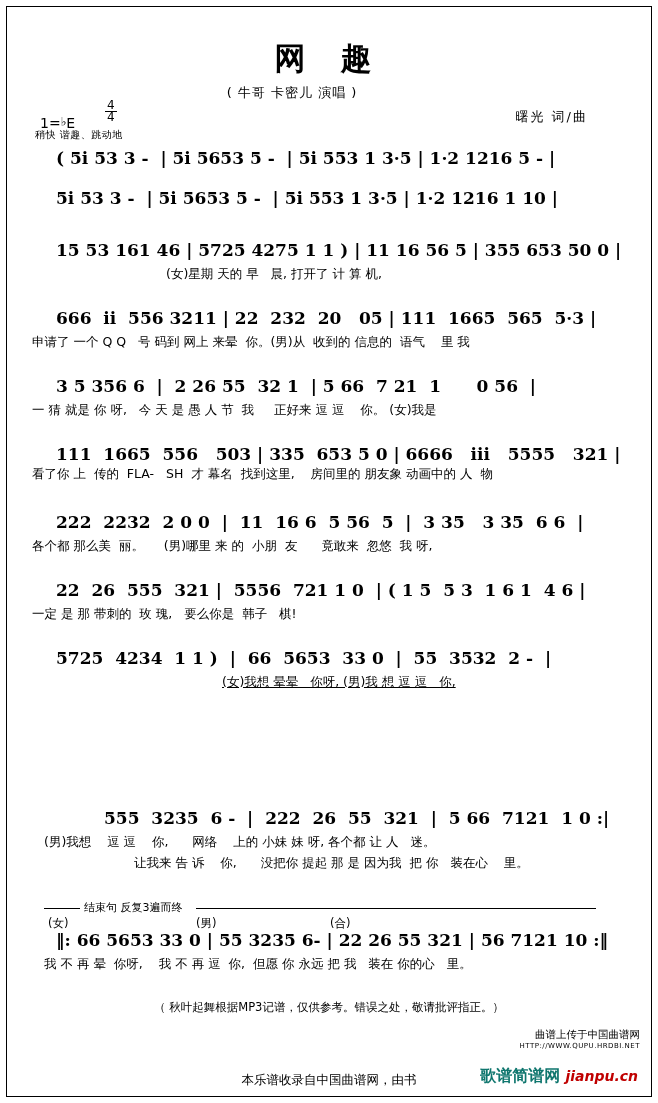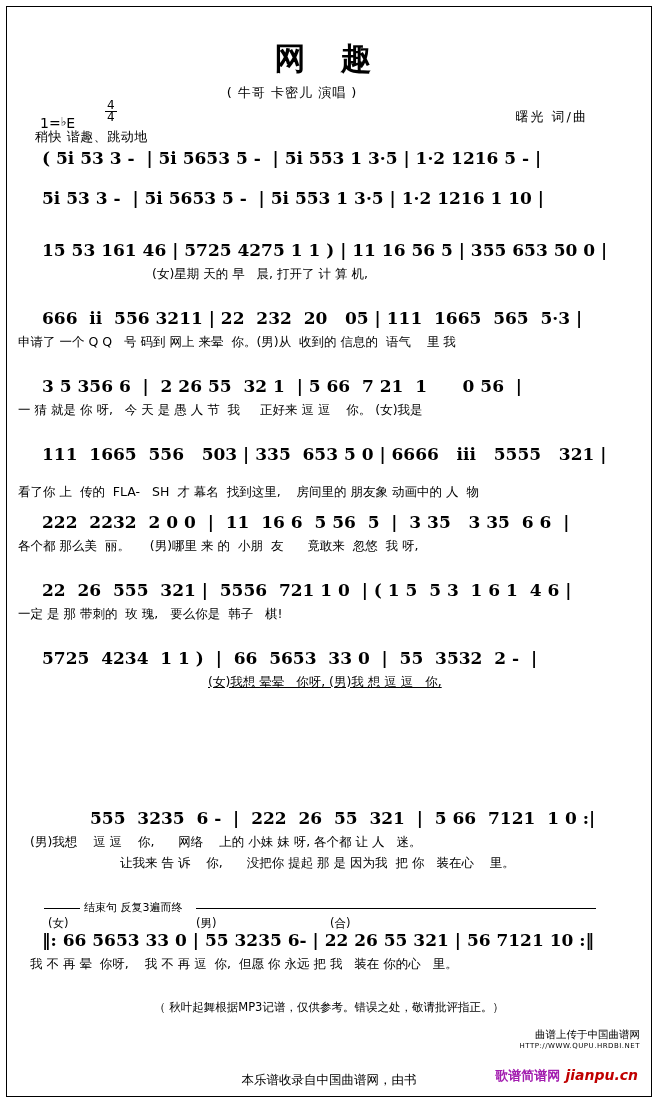--- a/index.html
+++ b/index.html
@@ -21,24 +21,24 @@
   }
   .subtitle{
     position:absolute;top:84px;left:0;width:584px;text-align:center;
     font-size:13px;letter-spacing:1px;
   }
   .key{position:absolute;left:40px;top:106px;font-size:14px;margin-top:9px;}
   .key .flat{font-size:12px;vertical-align:2px;}
   .meter{position:absolute;left:105px;top:100px;font-size:12px;text-align:center;line-height:11px;}
   .meter .num{display:block;border-bottom:1px solid #000;padding:0 2px;}
   .meter .den{display:block;padding:0 2px;}
-  .tempo{position:absolute;left:35px;top:128px;font-size:13px;letter-spacing:0.5px;}
+  .tempo{position:absolute;left:35px;top:128px;font-size:10px;letter-spacing:0.5px;}
   .composer{position:absolute;right:70px;top:108px;font-size:13px;letter-spacing:2px;}
 
-  .sys{position:absolute;left:2px;width:553px;}
+  .sys{position:absolute;left:16px;width:553px;}
   .music{
     font-family:"DejaVu Serif","Liberation Serif",serif;
     font-size:17px;font-weight:bold;letter-spacing:0px;white-space:pre;
     padding-left:40px;
   }
   .music.ind{padding-left:72px;}
   .music.ind2{padding-left:88px;}
   .lyric{
     font-size:12.5px;white-space:pre;padding-left:16px;letter-spacing:0px;
     font-family:"DejaVu Sans","Liberation Sans",sans-serif;
@@ -56,21 +56,21 @@
   .credit{
     position:absolute;right:18px;top:1028px;font-size:10.5px;text-align:right;line-height:12px;color:#000;
   }
   .credit small{font-size:7px;letter-spacing:0.5px;display:block;}
   .footer{
     position:absolute;left:0;top:1072px;width:658px;text-align:center;font-size:12.5px;
   }
   .brand{
     position:absolute;right:20px;top:1066px;font-size:15px;font-weight:bold;color:#1a5fb4;
   }
-  .brand .cn{color:#a21caf;font-size:13px;}
+  .brand .cn{color:#0f766e;font-size:16px;}
   .brand .en{color:#c00000;font-size:14px;font-style:italic;}
 </style>
 </head>
 <body>
 
 <div class="sheet">
 
   <div class="border-l"></div>
   <div class="border-r"></div>
   <div class="border-t"></div>
@@ -109,21 +109,21 @@
     <div class="lyric" style="margin-top:6px;">申请了 一个 Q Q   号 码到 网上 来晕  你。(男)从  收到的 信息的  语气    里 我</div>
   </div>
 
   <div class="sys" style="top:376px;">
     <div class="music">3 5 356 6  |  2 26 55  32 1  | 5 66  7 21  1      0 56  |</div>
     <div class="lyric" style="margin-top:6px;">一 猜 就是 你 呀,   今 天 是 愚 人 节  我     正好来 逗 逗    你。 (女)我是</div>
   </div>
 
   <div class="sys" style="top:444px;">
     <div class="music">111  1665  556   503 | 335  653 5 0 | 6666   iii   5555   321 |</div>
-    <div class="lyric" style="margin-top:20px;">看了你 上  传的  FLA-   SH  才 幕名  找到这里,    房间里的 朋友象 动画中的 人  物</div>
+    <div class="lyric" style="margin-top:2px;">看了你 上  传的  FLA-   SH  才 幕名  找到这里,    房间里的 朋友象 动画中的 人  物</div>
   </div>
 
   <div class="sys" style="top:512px;">
     <div class="music">222  2232  2 0 0  |  11  16 6  5 56  5  |  3 35   3 35  6 6  |</div>
     <div class="lyric" style="margin-top:6px;">各个都 那么美  丽。     (男)哪里 来 的  小朋  友      竟敢来  忽悠  我 呀,</div>
   </div>
 
   <div class="sys" style="top:580px;">
     <div class="music">22  26  555  321 |  5556  721 1 0  | ( 1 5  5 3  1 6 1  4 6 |</div>
     <div class="lyric" style="margin-top:6px;">一定 是 那 带刺的  玫 瑰,   要么你是  韩子   棋!</div>

